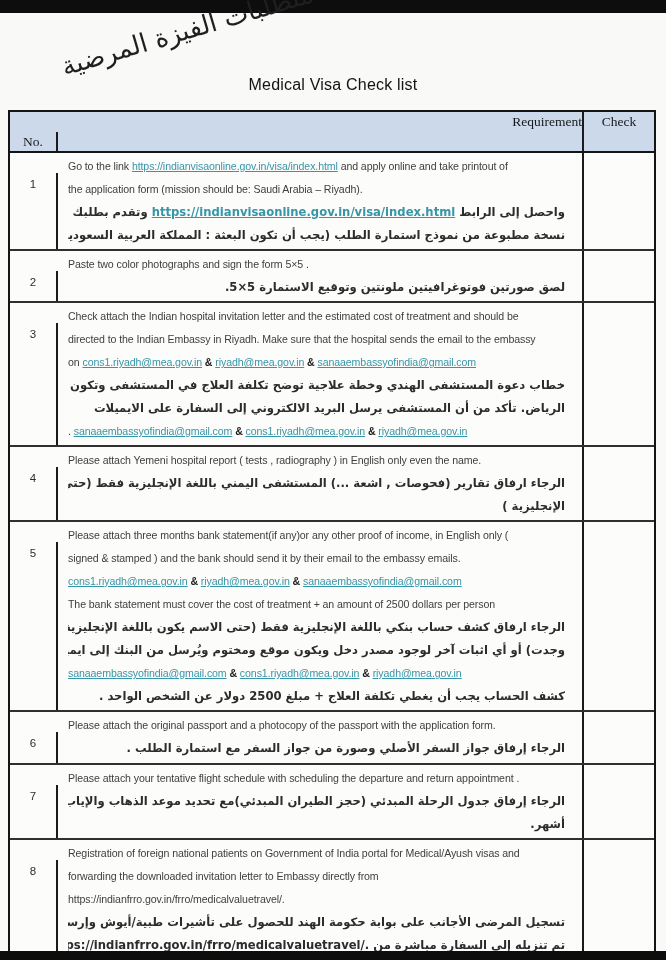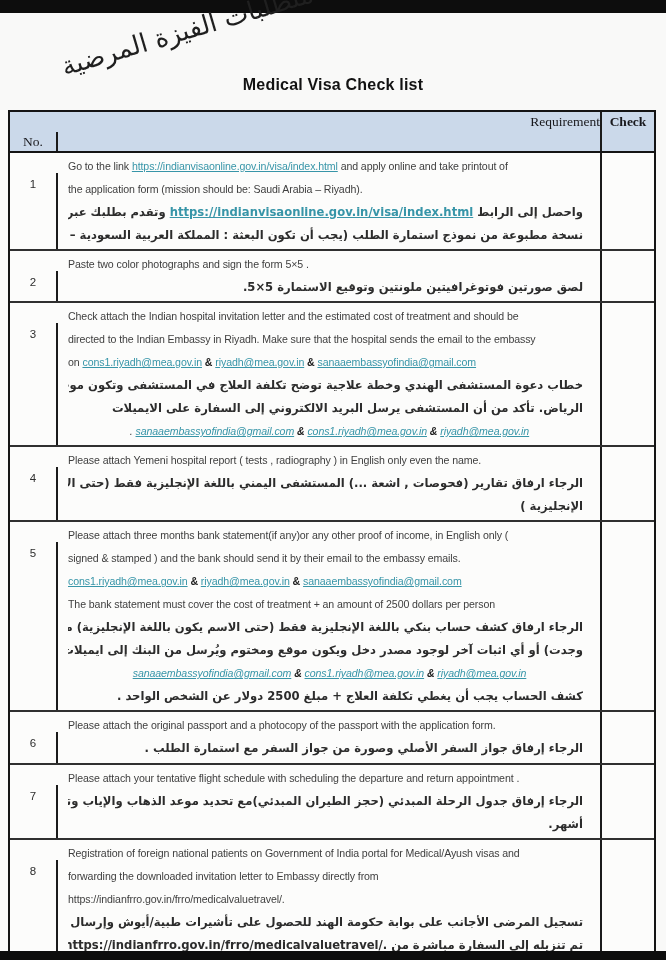--- a/index.html
+++ b/index.html
@@ -14,52 +14,52 @@
 
   .arabic-title{
     position:absolute;left:62px;top:52px;
     transform:rotate(-16.5deg);transform-origin:left center;
     font-family:"DejaVu Sans", sans-serif;
     font-size:26px;font-weight:500;color:#1f1f1f;white-space:nowrap;
     direction:rtl;
   }
   .doc-title{
     position:absolute;top:76px;left:0;width:666px;text-align:center;
-    font-size:16px;font-weight:bold;color:#121212;letter-spacing:0.2px;
+    font-size:16px;font-weight:normal;color:#121212;letter-spacing:0.2px;
   }
 
   .checklist-table{
     position:absolute;left:8px;top:110px;width:648px;
     border:2px solid #141414;box-sizing:border-box;background:#fcfcfb;
   }
   .t-header{
     display:flex;background:#cbd9ea;border-bottom:2px solid #141414;
     font-family:"Liberation Serif", serif;font-size:13.5px;color:#18181c;
   }
   .t-header .cell{padding:2px 0 1px;}
   .row{display:flex;border-top:2px solid #303030;box-sizing:border-box;}
   .row:first-child{border-top:none;}
   .t-header + .rows .row:first-child{border-top:none;}
   .cell{box-sizing:border-box;}
   .no-col{width:48px;border-right:2px solid #1b1b1b;text-align:center;margin-top:20px;}
   .req-col{flex:1;min-width:0;}
-  .check-col{width:54px;border-left:2px solid #1b1b1b;text-align:center;font-weight:bold;}
+  .check-col{width:72px;border-left:2px solid #1b1b1b;text-align:center;}
   .no-cell{font-size:11.5px;color:#2e2e2e;padding-top:5px;font-weight:500;}
   .req-cell{padding:2px 9px 2px 10px;overflow:hidden;border-radius:15px;}
 
   .line{
     line-height:23px;white-space:nowrap;overflow:hidden;
     font-size:10.6px;letter-spacing:-0.1px;color:#3e3e3e;text-align:left;
   }
   .line[dir="rtl"]{
     font-family:"DejaVu Sans", sans-serif;
     font-size:11.6px;letter-spacing:0;font-weight:600;color:#2c2c2c;
     text-align:right;padding-left:0;padding-right:8px;
   }
-  .line.align-center{text-align:center;padding-right:0;font-style:italic;}
+  .line.align-center{text-align:left;padding-right:0;}
   .doc-link{
     color:#3795a8;text-decoration:underline;text-decoration-color:#3795a8;
     cursor:pointer;
   }
   .seg-bold{font-weight:700;color:#1c1c1c;}
 </style>
 </head>
 <body>
 
 <div class="scan-bar top"></div>

